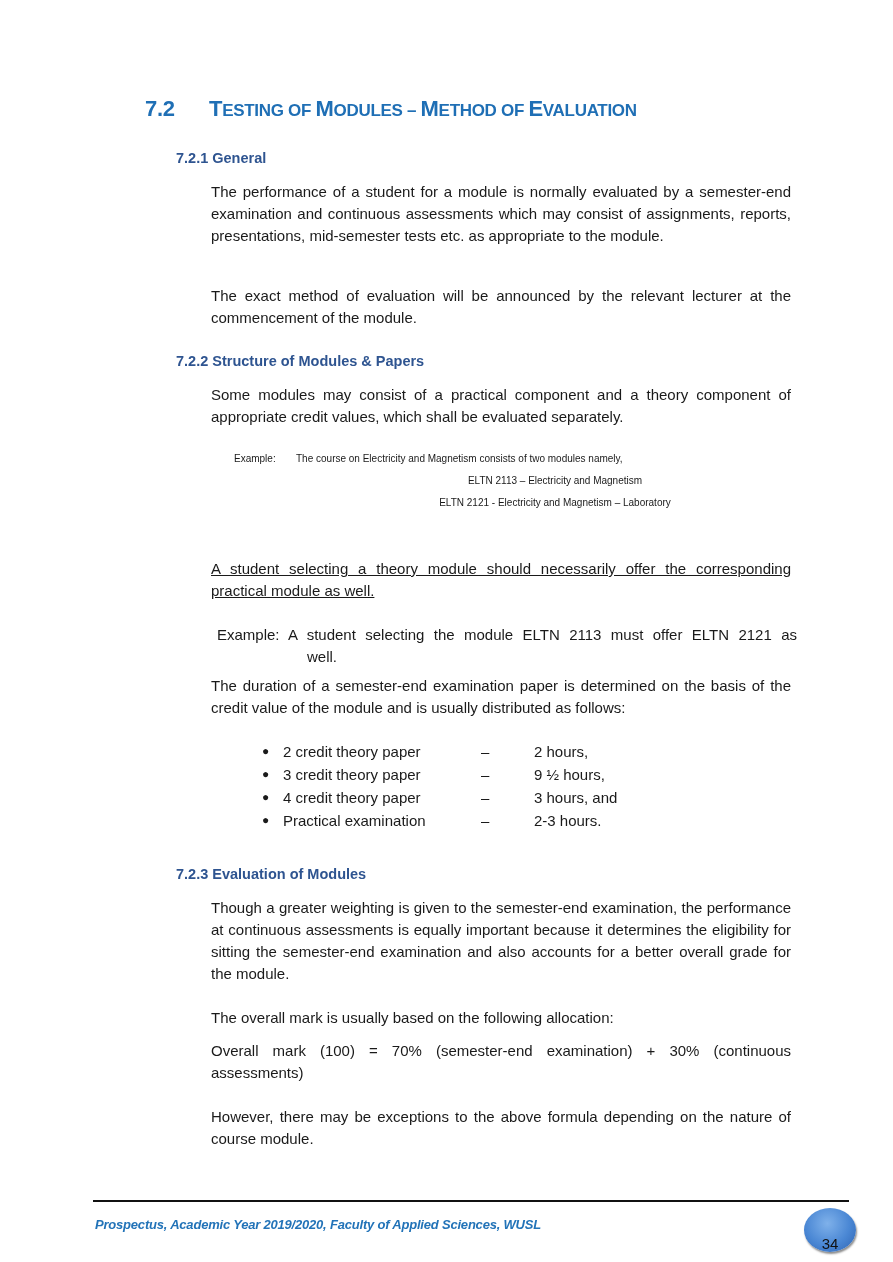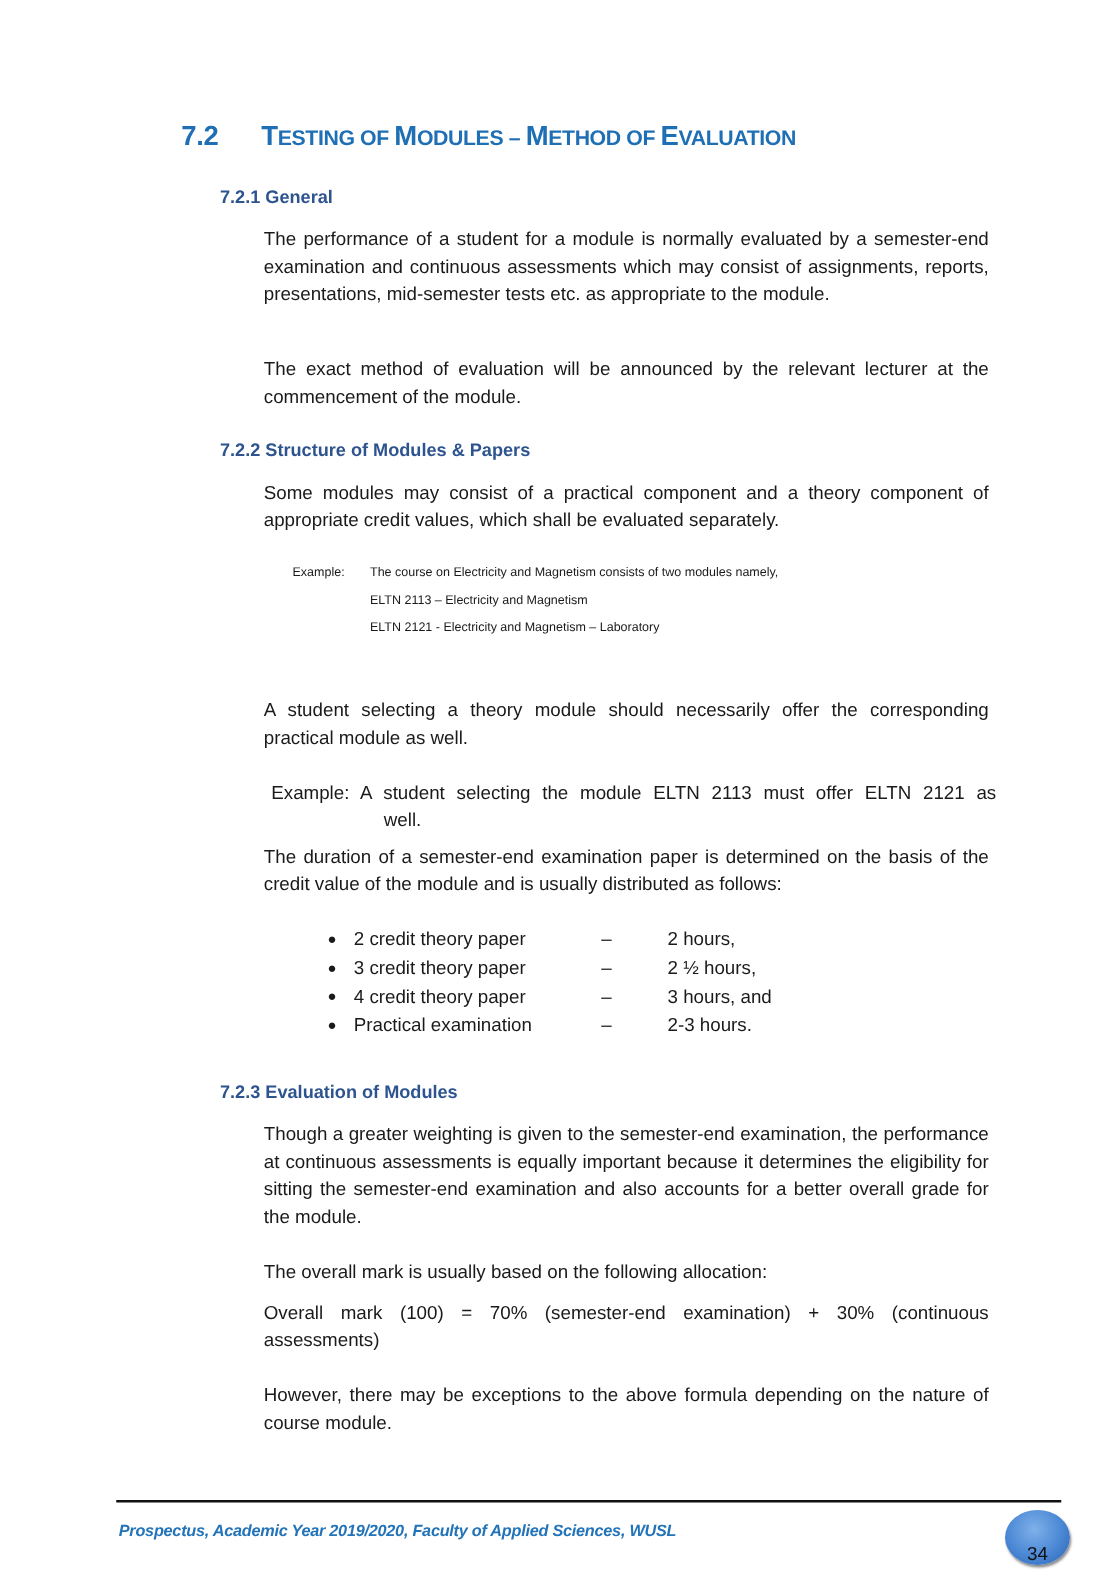--- a/index.html
+++ b/index.html
@@ -15,21 +15,21 @@
   .h3 { position: absolute; left: 176px; font-weight: bold; color: #2e5490;
         font-size: 14.5px; white-space: nowrap; }
 
   .para { position: absolute; left: 211px; width: 580px; font-size: 15px;
           line-height: 22px; text-align: justify; text-align-last: left; }
   .para.single { text-align: left; }
 
   .example { position: absolute; left: 234px; width: 580px; font-size: 10px; line-height: 22px; }
   .example .lbl { position: absolute; left: 0; top: 0; }
   .example .body { margin-left: 62px; text-align: justify; }
-  .example .body div { text-align: left; }
+  .example .body div { text-align: center; }
 
   .example2 { position: absolute; left: 217px; width: 580px; font-size: 15px; line-height: 22px; }
   .example2 .first { text-align: justify; text-align-last: justify; }
   .example2 .cont { padding-left: 90px; }
 
   .list { position: absolute; left: 262px; top: 740px; font-size: 15px; line-height: 23px; }
   .list .row { display: flex; align-items: center; height: 23px; }
   .list .bullet { width: 21px; font-size: 12px; }
   .list .item { width: 198px; }
   .list .dash { width: 53px; }
@@ -62,41 +62,41 @@
 
   <div class="example" style="top:448px;">
     <span class="lbl">Example:</span>
     <div class="body">
       <div style="text-align:justify;text-align-last:left;">The course on Electricity and Magnetism consists of two modules namely,</div>
       <div>ELTN 2113 – Electricity and Magnetism</div>
       <div>ELTN 2121 -  Electricity and Magnetism – Laboratory</div>
     </div>
   </div>
 
-  <div class="para" style="top:558px;">A student selecting a theory module should necessarily offer the corresponding practical module as well.</div>
+  <div class="para" style="top:558px;text-decoration:underline;">A student selecting a theory module should necessarily offer the corresponding practical module as well.</div>
 
   <div class="example2" style="top:624px;">
     <div class="first">Example:  A student selecting the module ELTN 2113 must offer ELTN 2121 as</div>
     <div class="cont">well.</div>
   </div>
 
   <div class="para" style="top:675px;">The duration of a semester-end examination paper is determined on the basis of the credit value of the module and is usually distributed as follows:</div>
 
   <div class="list">
     <div class="row">
       <span class="bullet">●</span>
       <span class="item">2 credit theory paper</span>
       <span class="dash">–</span>
       <span class="dur">2 hours,</span>
     </div>
     <div class="row">
       <span class="bullet">●</span>
       <span class="item">3 credit theory paper</span>
       <span class="dash">–</span>
-      <span class="dur">2 ½  hours,</span>
+      <span class="dur">9 ½  hours,</span>
     </div>
     <div class="row">
       <span class="bullet">●</span>
       <span class="item">4 credit theory paper</span>
       <span class="dash">–</span>
       <span class="dur">3 hours, and</span>
     </div>
     <div class="row">
       <span class="bullet">●</span>
       <span class="item">Practical examination</span>

